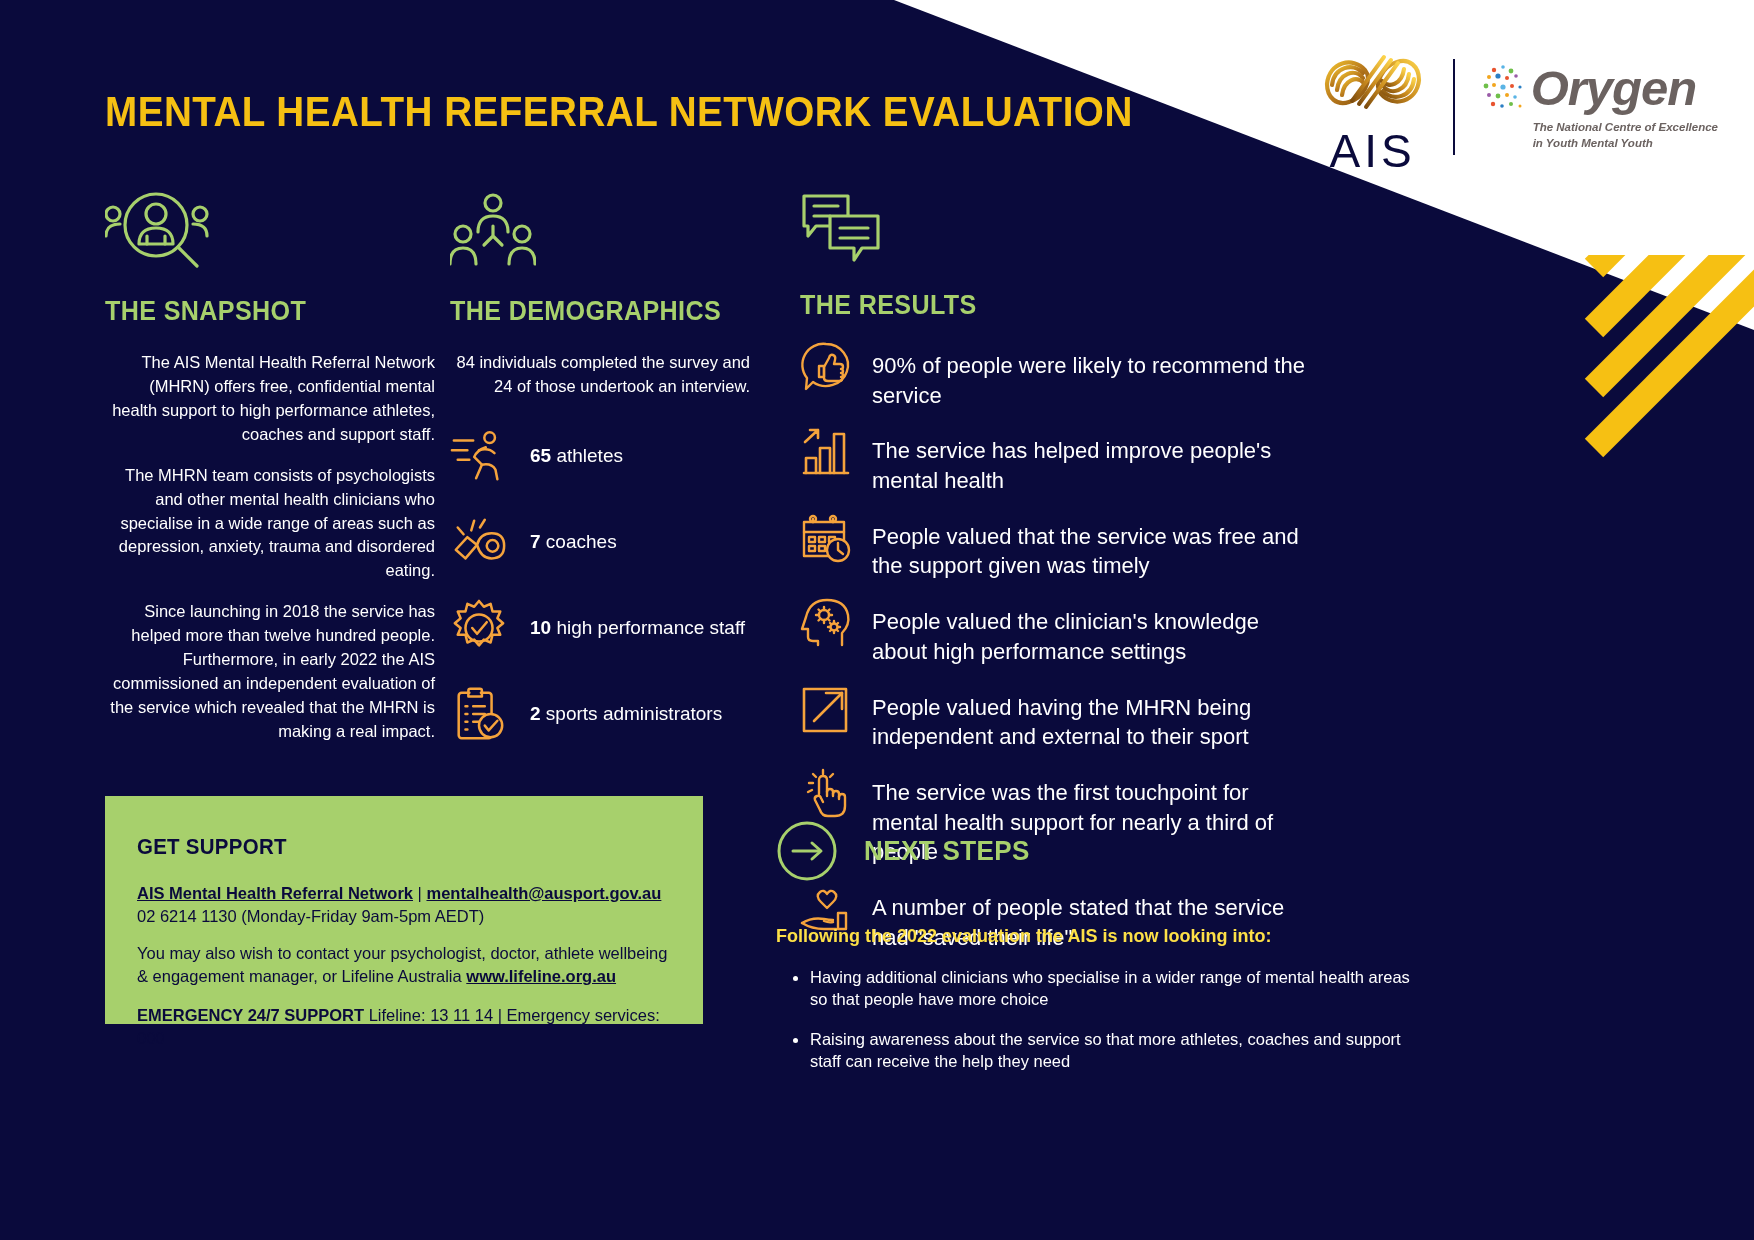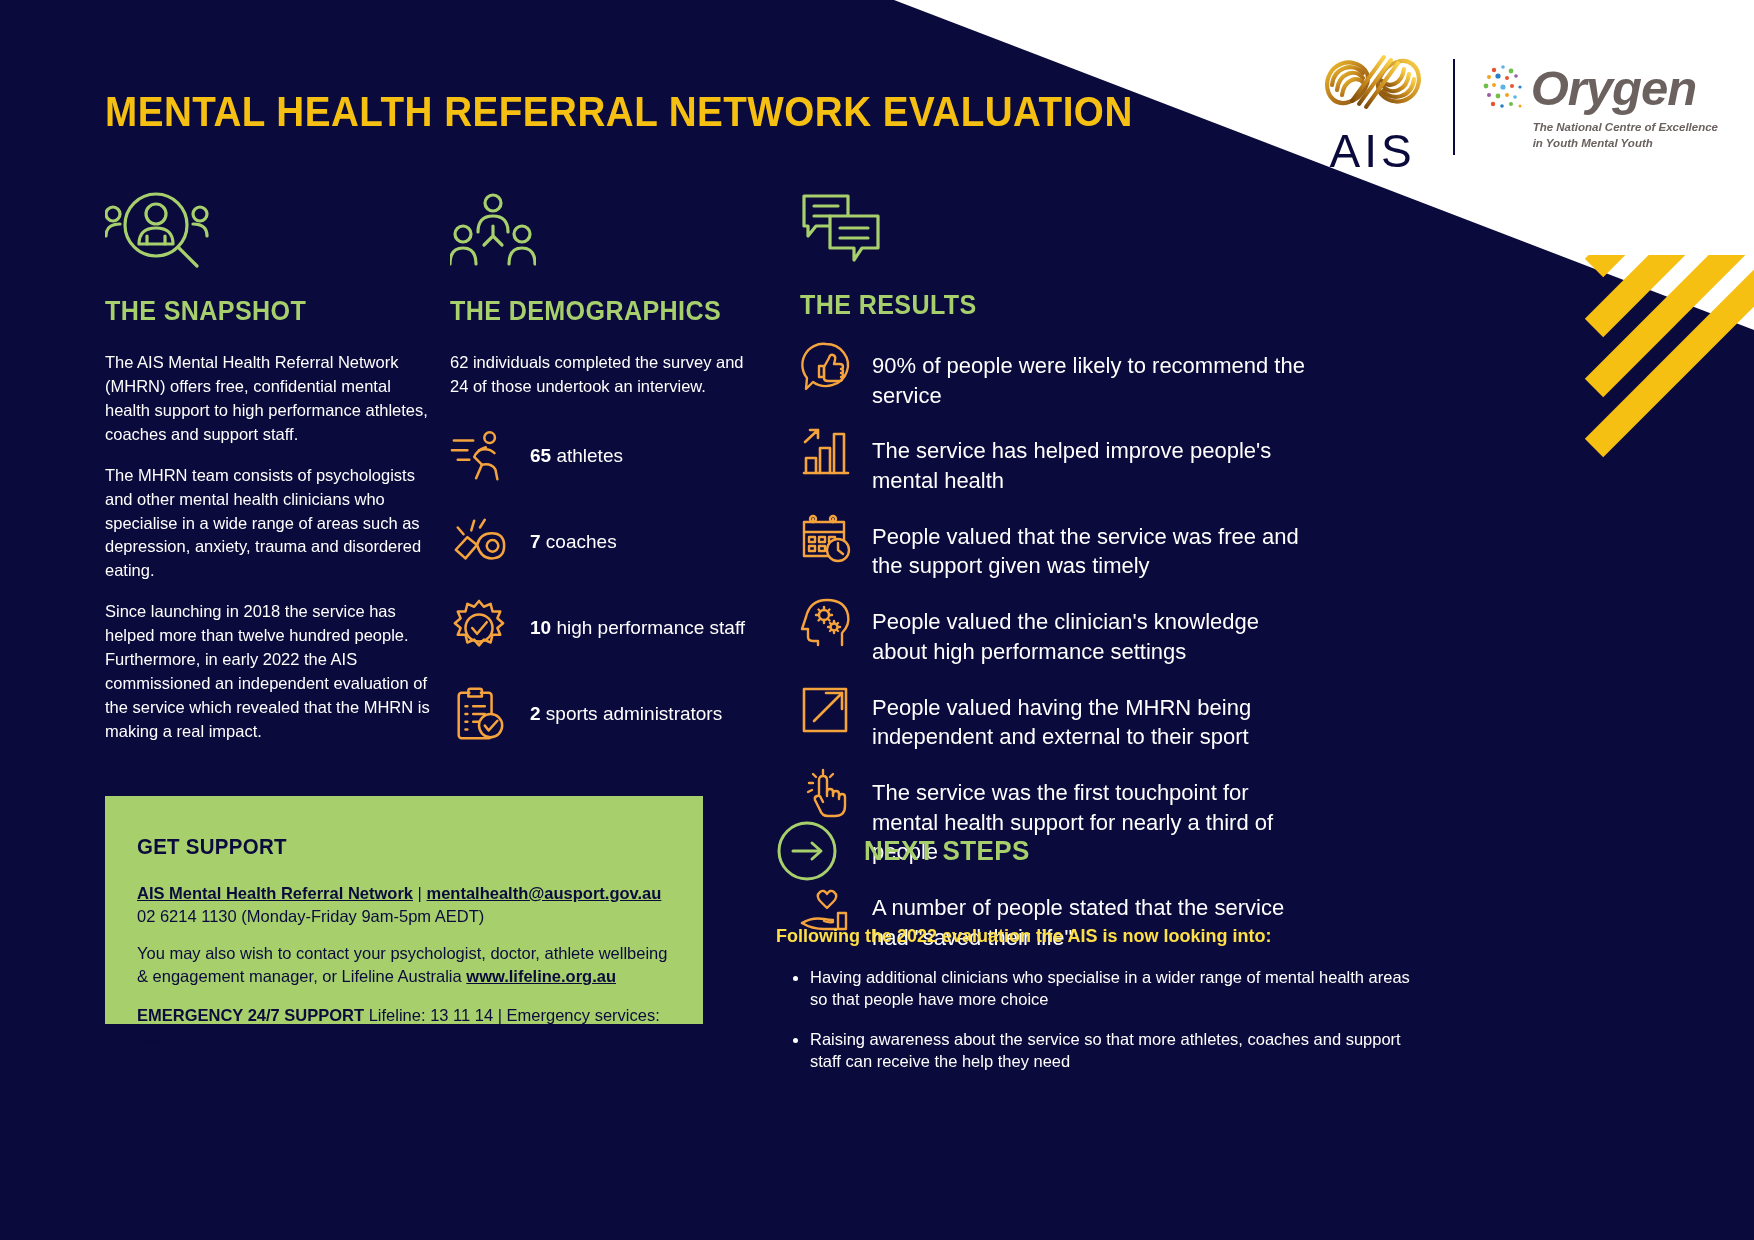--- a/index.html
+++ b/index.html
@@ -40,21 +40,21 @@
     transform:scaleX(0.92);transform-origin:left center;
   }
 
   .content{position:absolute;inset:0;z-index:4;}
 
   .col{position:absolute;}
   .sec-head{
     font-size:27px;font-weight:700;color:#a7d06c;letter-spacing:0.4px;margin:0 0 24px 0;
     transform:scaleX(0.93);transform-origin:left center;
   }
-  .body-txt{color:#ffffff;font-size:16.5px;line-height:1.45;margin:0 0 17px 0;}
+  .body-txt{color:#ffffff;font-size:16.5px;line-height:1.45;margin:0 0 17px 0;text-align:right;}
 
   
   #col-snapshot{left:105px;top:192px;width:330px;}
   
   #col-demo{left:450px;top:192px;width:300px;}
   
   #col-results{left:800px;top:192px;width:520px;}
 
   .stat-row{display:flex;align-items:center;gap:22px;margin-top:28px;}
   .stat-ico{width:58px;height:58px;flex:0 0 58px;}
@@ -203,21 +203,21 @@
           <circle cx="43" cy="11" r="8"></circle>
           <path d="M28 40 q0-16 15-16 t15 16"></path>
           <path d="M43 34 v10 M43 44 l-9 9 M43 44 l9 9"></path>
           <circle cx="13" cy="42" r="8"></circle>
           <path d="M0 72 q0-16 13-16 t13 16"></path>
           <circle cx="72" cy="42" r="8"></circle>
           <path d="M59 72 q0-16 13-16 t13 16"></path>
         </g>
       </svg>
       <div class="sec-head">THE DEMOGRAPHICS</div>
-      <p class="body-txt">62 individuals completed the survey and 24 of those undertook an interview.</p>
+      <p class="body-txt">84 individuals completed the survey and 24 of those undertook an interview.</p>
 
       <div class="stat-row">
         <svg class="stat-ico" viewBox="0 0 60 60">
           <g fill="none" stroke="#f5a33c" stroke-width="2.6" stroke-linecap="round" stroke-linejoin="round">
             <circle cx="41" cy="11" r="5.5"></circle>
             <path d="M37 21 q-9 3 -12 10 l8 8 -6 14"></path>
             <path d="M33 39 q10 -2 14 5 l2 10"></path>
             <path d="M30 24 q10 -3 16 3"></path>
             <path d="M4 14 h20 M2 24 h16 M8 34 h12"></path>
           </g>

